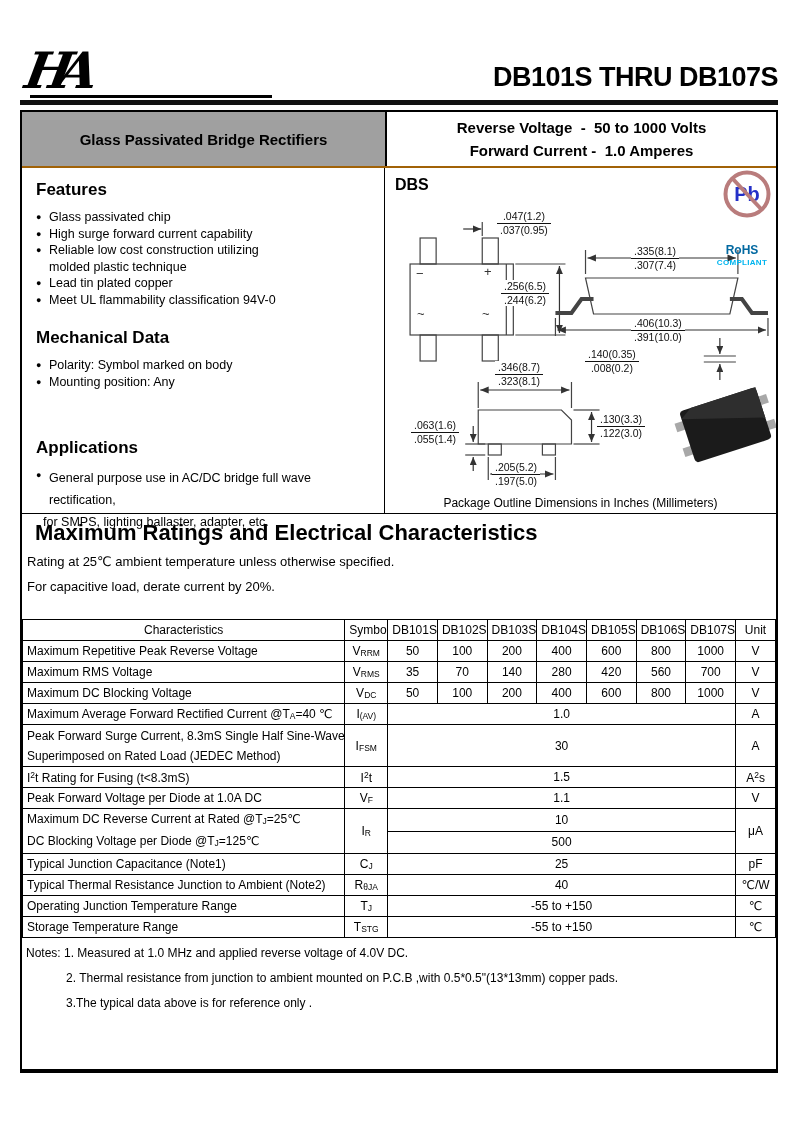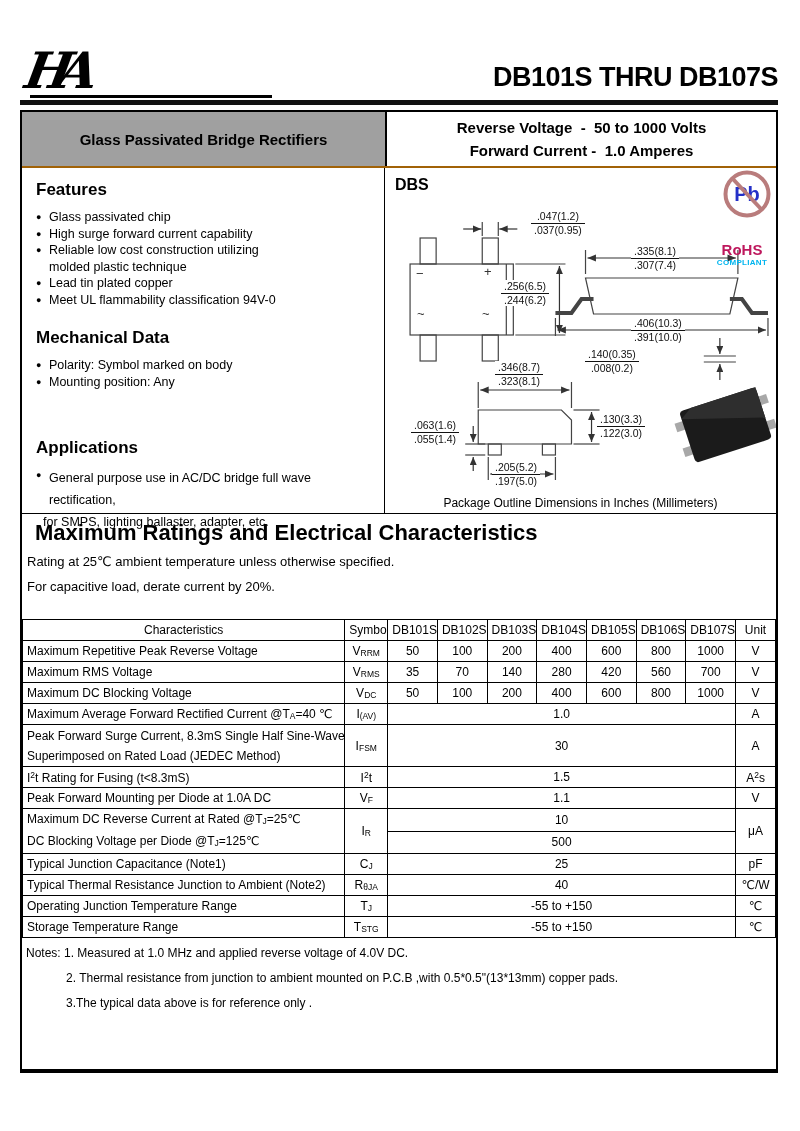--- a/index.html
+++ b/index.html
@@ -36,31 +36,31 @@
   .li .bl{width:13px;flex:none;font-size:9px;line-height:16.5px;}
   .li.c .bl{width:7px;}
   .li.ap{line-height:22px;}
 
   
   .draw-col{position:relative;flex:1;overflow:hidden;}
   .dbs-label{position:absolute;left:10px;top:8px;font-size:16px;font-weight:bold;}
   .drawing{position:absolute;left:0;top:0;width:100%;height:100%;}
   .pb-logo{position:absolute;right:1px;top:0;}
   .rohs-block{position:absolute;right:2px;top:74px;width:64px;text-align:center;}
-  .rohs-big{font-size:15px;font-weight:bold;color:#be185d;line-height:16px;}
+  .rohs-big{font-size:12px;font-weight:bold;color:#0369a1;line-height:16px;}
   .rohs-small{font-size:8px;font-weight:bold;color:#00b5ef;letter-spacing:0.3px;}
   .term{position:absolute;font-size:13px;color:#333;line-height:12px;}
   .t-minus{left:31px;top:100px;}
   .t-plus{left:99px;top:98px;}
   .t-ac1{left:32px;top:140px;}
   .t-ac2{left:97px;top:140px;}
   .dim{position:absolute;background:#fff;font-size:10.5px;line-height:12.5px;text-align:center;color:#111;}
   .dim .da{display:block;border-bottom:1px solid #111;padding:0 3px;}
   .dim .db{display:block;padding:0 3px;}
-  .d1{left:112px;top:42px;margin-left:34px;}
+  .d1{left:112px;top:42px;}
   .d2{left:116px;top:112px;}
   .d3{left:246px;top:77px;}
   .d4{left:246px;top:149px;}
   .d5{left:200px;top:180px;}
   .d6{left:110px;top:193px;}
   .d7{left:26px;top:251px;text-align:center;}
   .d8{left:212px;top:245px;}
   .d9{left:107px;top:293px;}
   .pkg-caption{position:absolute;left:0;right:0;bottom:3px;text-align:center;font-size:12px;}
 
@@ -359,21 +359,21 @@
         <td colspan="7">30</td>
         <td>A</td>
       </tr>
       <tr>
         <td class="n"><span>I</span><span class="sp">2</span><span>t Rating for Fusing (t&lt;8.3mS)</span></td>
         <td><span>I</span><span class="sp">2</span><span>t</span></td>
         <td colspan="7">1.5</td>
         <td><span>A</span><span class="sp">2</span><span>s</span></td>
       </tr>
       <tr>
-        <td class="n">Peak Forward Mounting per Diode at 1.0A DC</td>
+        <td class="n">Peak Forward Voltage per Diode at 1.0A DC</td>
         <td><span>V</span><span class="ss">F</span></td>
         <td colspan="7">1.1</td>
         <td>V</td>
       </tr>
       <tr>
         <td class="n n2l" rowspan="2">
           <div><span>Maximum DC Reverse Current at Rated @T</span><span class="ss">J</span><span>=25℃</span></div>
           <div><span>DC Blocking Voltage per Diode @T</span><span class="ss">J</span><span>=125℃</span></div>
         </td>
         <td rowspan="2"><span>I</span><span class="ss">R</span></td>

